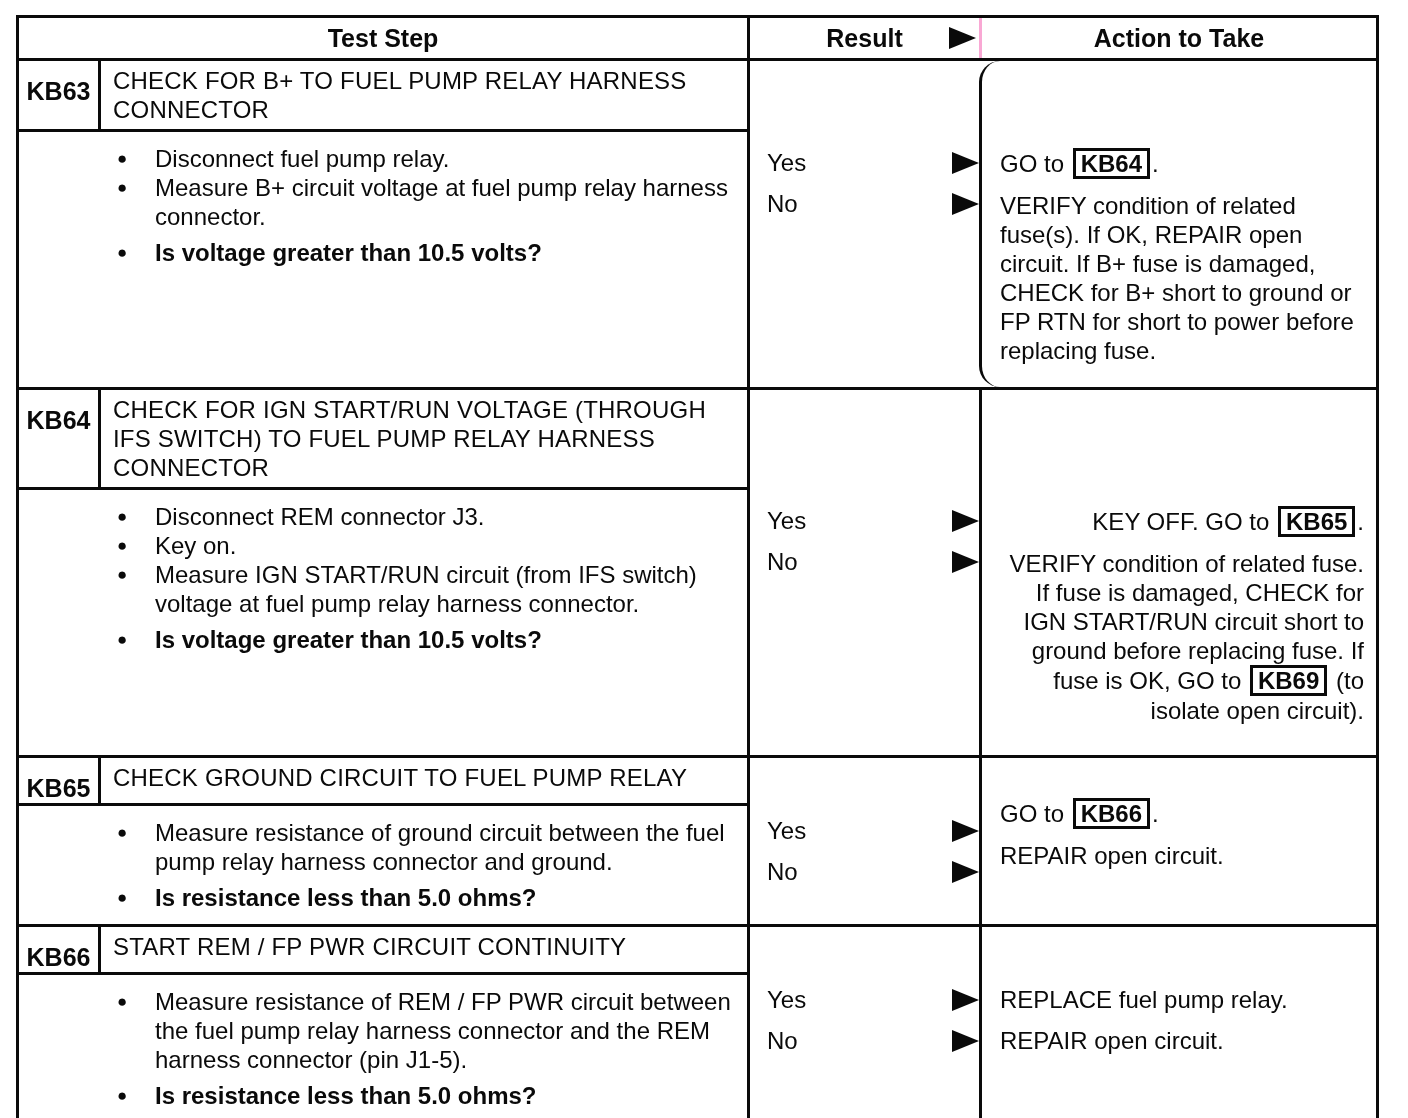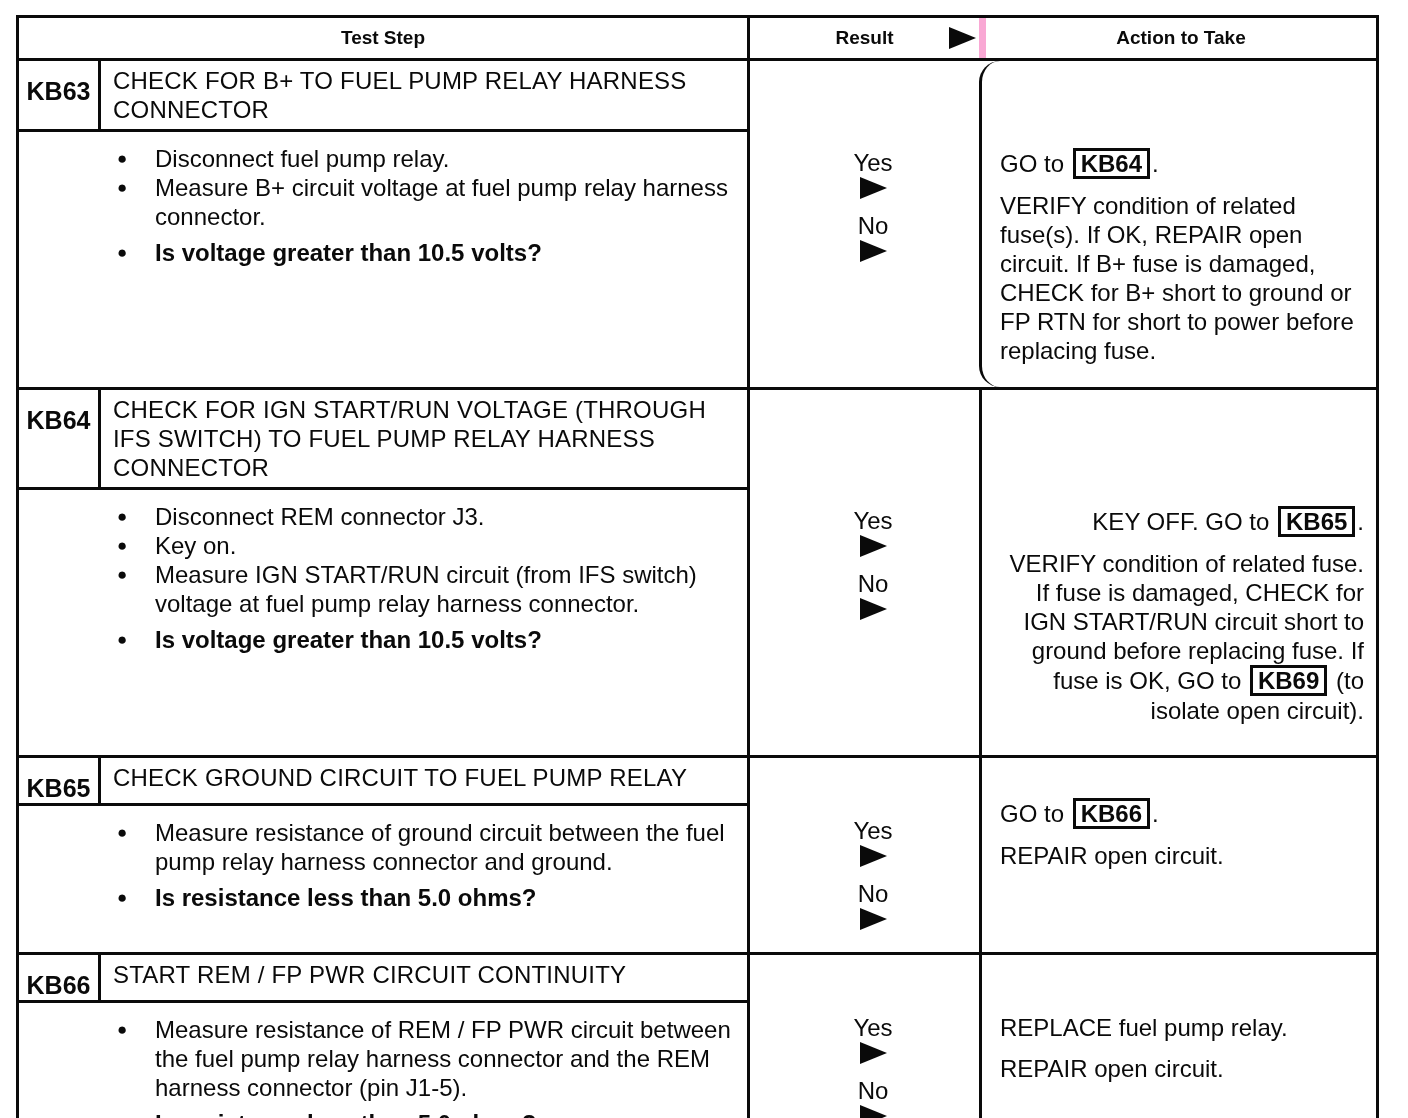--- a/index.html
+++ b/index.html
@@ -16,25 +16,25 @@
     background:#fff;
   }
   
   .header-row{
     display:grid;
     grid-template-columns:728px 232px 397px;
     min-height:40px;
     align-items:center;
   }
   .h-cell{
-    font-weight:700;font-size:19px;line-height:40px;
+    font-weight:700;font-size:25px;line-height:40px;
     text-align:center;height:100%;
   }
   .h-result{position:relative;border-left:3px solid #0a0a0a;}
-  .h-action{border-left:7px solid #f9a8d4;}
+  .h-action{border-left:3px solid #f9a8d4;}
   .h-result .arrow{position:absolute;right:3px;top:9px;}
   
   .step-row{
     display:grid;
     grid-template-columns:82px 646px 232px 397px;
     grid-template-rows:auto 1fr;
     border-top:3px solid #0a0a0a;
   }
   #rows .step-row:nth-child(1){min-height:295px;}
   #rows .step-row:nth-child(2){min-height:365px;}
@@ -62,21 +62,21 @@
   .bullet-line.bold .btext{font-weight:700;}
   .dot{width:38px;flex:0 0 38px;font-size:17px;line-height:29px;}
   .btext{flex:1;}
   .cell-result{
     grid-area:1/3/3/4;
     border-left:3px solid #0a0a0a;
     padding-left:17px;padding-bottom:10px;
   }
   .result-line{
     display:flex;justify-content:space-between;align-items:center;
-    margin-bottom:12px;font-size:24px;line-height:29px;flex-direction:column;
+    margin-bottom:12px;font-size:24px;line-height:29px;
   }
   .arrow{
     width:0;height:0;display:inline-block;
     border-top:11px solid transparent;
     border-bottom:11px solid transparent;
     border-left:27px solid #0a0a0a;
   }
   .cell-action{
     grid-area:1/4/3/5;
     border-left:3px solid #0a0a0a;

